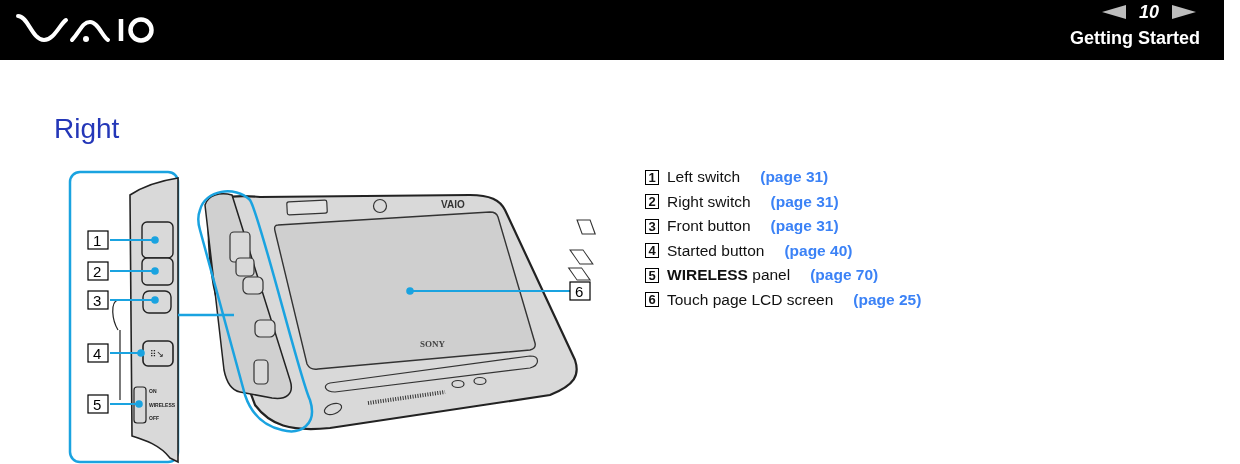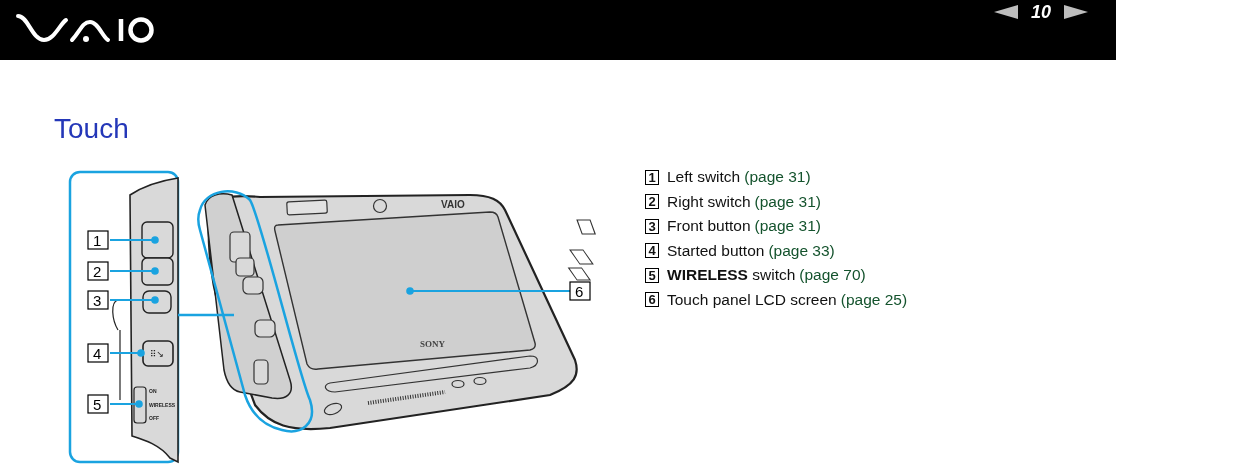--- a/index.html
+++ b/index.html
@@ -1,20 +1,20 @@
 <!DOCTYPE html>
 <html><head>
   <meta charset="utf-8">
   <style>
     * { box-sizing: border-box; margin: 0; padding: 0; }
     html, body { width: 1240px; height: 464px; background: #fff; overflow: hidden; }
     body { position: relative; font-family: "Liberation Sans", sans-serif; }
 
     .header {
-      position: absolute; left: 0; top: 0; width: 1116px; height: 60px;
+      position: absolute; left: 0; top: 0; width: 1224px; height: 60px;
       background: #000;
     }
     .logo { position: absolute; left: 16px; top: 10px; width: 140px; height: 34px; }
     .nav {
       position: absolute; right: 28px; top: 0; height: 24px;
       display: flex; align-items: center; gap: 10px;
     }
     .nav .arrow { width: 0; height: 0; border-top: 7px solid transparent; border-bottom: 7px solid transparent; cursor: pointer; }
     .nav .prev { border-right: 24px solid #bdbdbd; }
     .nav .next { border-left: 24px solid #bdbdbd; }
@@ -35,42 +35,43 @@
     .list li {
       display: flex; align-items: center; height: 24.5px;
       font-size: 15.5px; color: #111;
     }
     .num {
       display: inline-flex; align-items: center; justify-content: center;
       width: 14px; height: 15px; border: 1px solid #000;
       font-size: 13px; font-weight: bold; margin-right: 8px; line-height: 1;
     }
     .bold { font-weight: bold; }
-    .link { color: #14532d; margin-left: 4px; cursor: pointer; }
+    .link { color: #3b82f6; margin-left: 20px; cursor: pointer; font-weight: bold; }
   </style>
 </head>
 <body>
 
 <div class="header">
   <svg class="logo" viewBox="0 0 140 34">
     <path d="M2,6 C12,6 16,30 28,30 C38,30 44,14 50,10" stroke="#fff" stroke-width="4" fill="none" stroke-linecap="round"></path>
     <circle cx="70" cy="29" r="3" fill="#fff"></circle>
     <path d="M52,10 C60,14 62,30 72,30" stroke="none" fill="none"></path>
     <path d="M56,30 C64,22 66,12 74,12 C82,12 86,26 92,30" stroke="#fff" stroke-width="4" fill="none" stroke-linecap="round"></path>
     <line x1="105" y1="9" x2="105" y2="31" stroke="#fff" stroke-width="4.5"></line>
     <circle cx="125" cy="20" r="10.5" stroke="#fff" stroke-width="4.5" fill="none"></circle>
   </svg>
   <div class="nav">
     <span class="arrow prev"></span>
     <span class="page-num">10</span>
     <span class="arrow next"></span>
   </div>
+  <div class="section-label">Getting Started</div>
 </div>
 
-<h1 class="title">Touch</h1>
+<h1 class="title">Right</h1>
 
 <svg class="figure" viewBox="0 160 620 304">
 
   <path d="M212,205 C220,195 240,195 260,197 L470,195 C490,195 500,200 505,210 L575,360 C580,375 575,385 550,395 L330,428 C290,432 270,425 255,405 L220,310 C210,280 205,225 212,205 Z" fill="#d9d9d9" stroke="#222" stroke-width="2.2"></path>
 
   <path d="M205,205 C208,195 220,192 232,195 L290,380 C295,395 285,400 272,398 L240,392 C230,390 226,380 224,370 Z" fill="#d0d0d0" stroke="#222" stroke-width="1.5"></path>
 
   <path d="M278,225 L490,212 C495,212 497,214 498,217 L535,343 C536,347 534,349 530,350 L318,369 C312,370 309,368 307,364 L275,231 C274,227 275,225 278,225 Z" fill="#cfcfcf" stroke="#333" stroke-width="1.4"></path>
 
   <circle cx="380" cy="206" r="6.5" fill="none" stroke="#333" stroke-width="1.2"></circle>
@@ -159,26 +160,26 @@
     <span class="link">(page 31)</span>
   </li>
   <li>
     <span class="num">3</span>
     <span>Front button</span>
     <span class="link">(page 31)</span>
   </li>
   <li>
     <span class="num">4</span>
     <span>Started button</span>
-    <span class="link">(page 33)</span>
+    <span class="link">(page 40)</span>
   </li>
   <li>
     <span class="num">5</span>
     <span class="bold">WIRELESS</span>
-    <span style="white-space:pre"> switch</span>
+    <span style="white-space:pre"> panel</span>
     <span class="link">(page 70)</span>
   </li>
   <li>
     <span class="num">6</span>
-    <span>Touch panel LCD screen</span>
+    <span>Touch page LCD screen</span>
     <span class="link">(page 25)</span>
   </li>
 </ul>
 
 </body></html>

